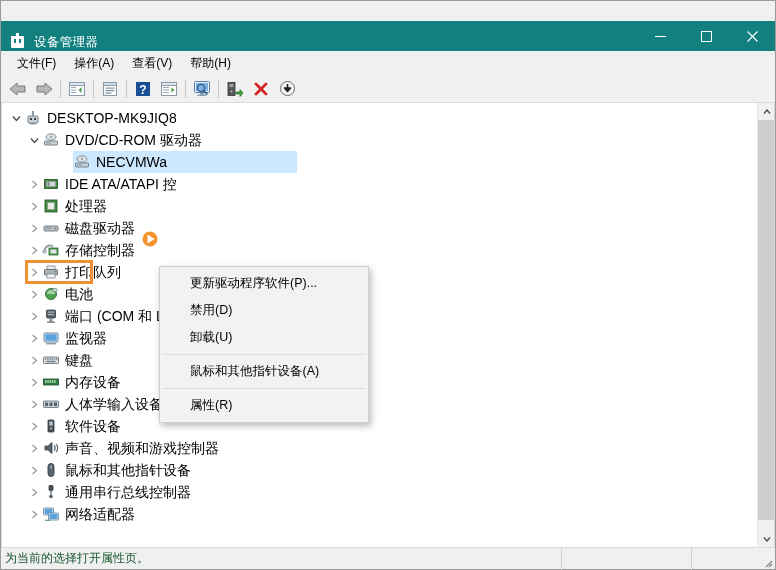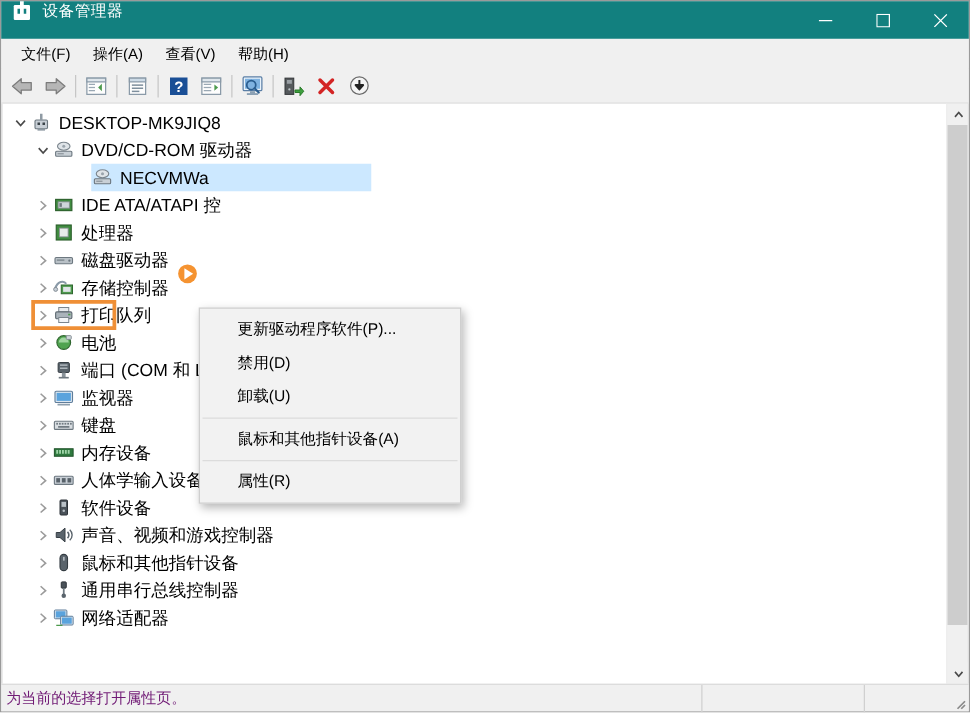--- a/index.html
+++ b/index.html
@@ -9,22 +9,22 @@
     overflow: hidden; background: #ffffff;
   }
   .window {
     position: relative; width: 776px; height: 570px;
     background: #f0f0f0; display: flex; flex-direction: column;
     border: 1px solid #9a9a9a;
   }
 
   
   .titlebar {
-    height: 30px; background: #12807f; display: flex; align-items: flex-start;
-    flex: 0 0 30px; position: relative;
+    height: 30px; background: #12807f; display: flex; align-items: flex-end;
+    flex: 0 0 30px; position: relative; margin-top: 20px;
   }
   .title-icon {
     width: 18px; height: 18px; margin-left: 8px; margin-right: 7px;
     position: relative; flex: 0 0 18px;
   }
   .title-icon .plug-body {
     position: absolute; left: 2px; top: 3px; width: 13px; height: 12px;
     background: #ffffff; border-radius: 1px;
   }
   .title-icon .plug-dot1, .title-icon .plug-dot2 {
@@ -143,21 +143,21 @@
 
   
   .cursor {
     position: absolute; left: 139px; top: 127px; width: 18px; height: 18px;
     z-index: 70; pointer-events: none;
   }
 
   
   .statusbar {
     height: 22px; flex: 0 0 22px; background: #f0f0f0; display: flex;
-    align-items: center; font-size: 12px; color: #701a75;
+    align-items: center; font-size: 12px; color: #14532d;
     border-top: 1px solid #dcdcdc; position: relative;
   }
   .sb-pane1 { flex: 0 0 560px; padding-left: 4px; }
   .sb-pane2 { flex: 0 0 130px; border-left: 1px solid #d0d0d0; height: 22px; }
   .sb-pane3 { flex: 1 1 auto; border-left: 1px solid #d0d0d0; height: 22px; position: relative; }
   .grip { position: absolute; right: 2px; bottom: 2px; }
 </style>
 </head>
 <body>
 

